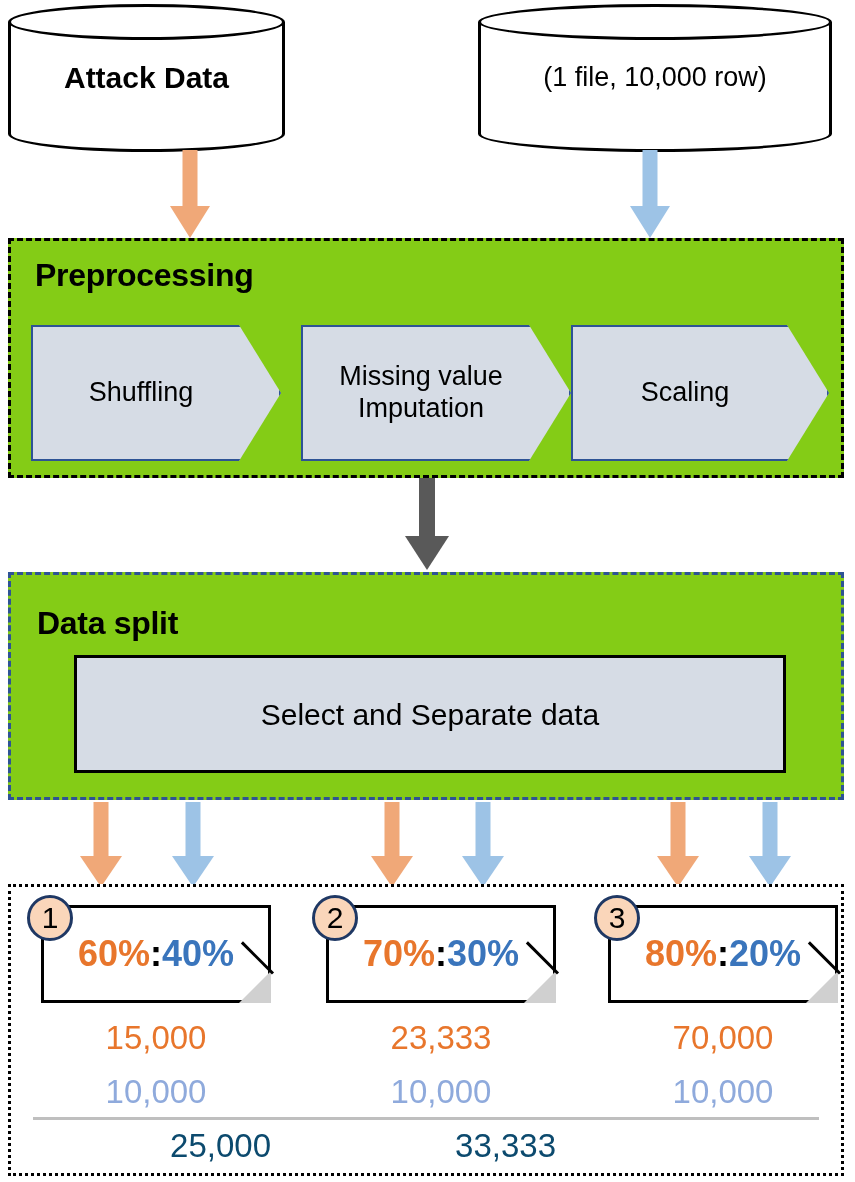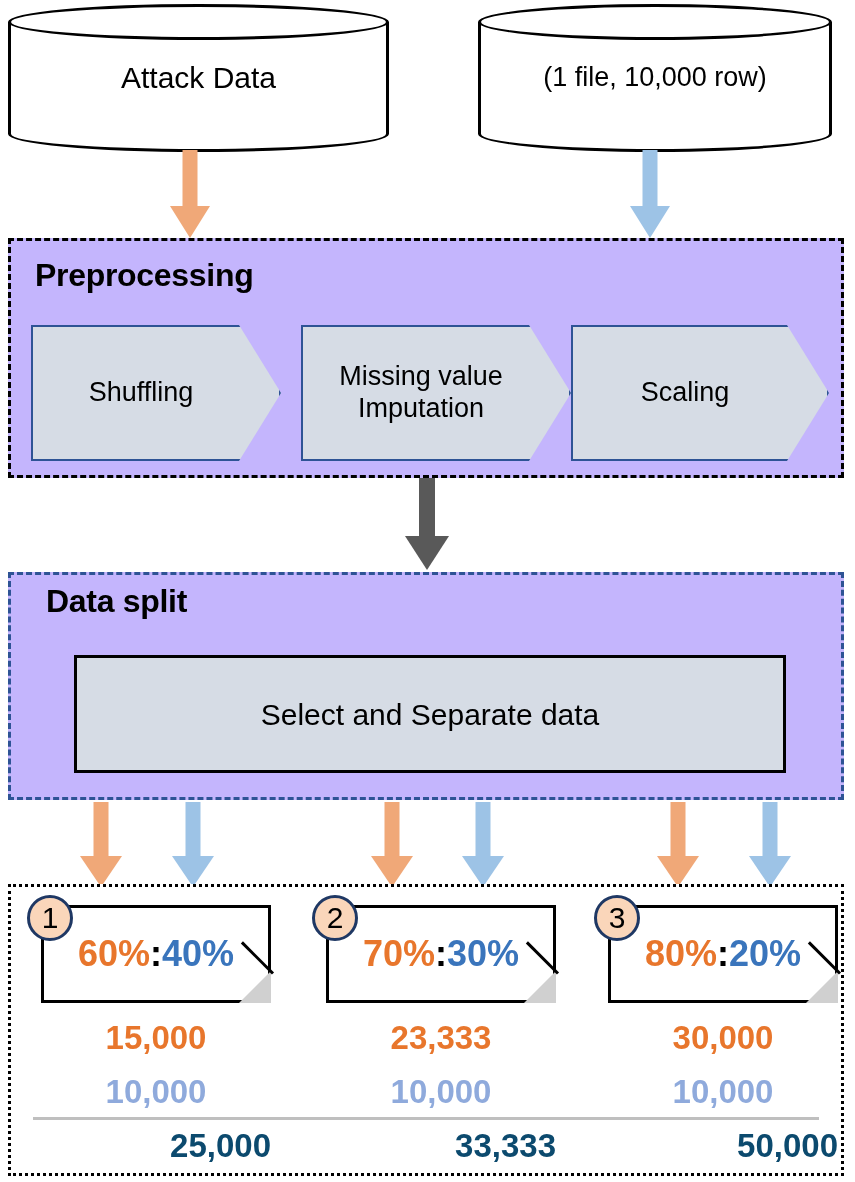--- a/index.html
+++ b/index.html
@@ -93,21 +93,21 @@
     border-left-style: solid;
     border-right-style: solid;
     border-top-style: solid;
     border-left-color: transparent;
     border-right-color: transparent;
   }
 
   
   .panel {
     position: absolute;
-    background: #c4b5fd;
+    background: #84cc16;
     box-sizing: border-box;
   }
   .panel-black { border: 3px dashed #000000; }
   .panel-blue  { border: 3px dashed #2E5395; }
   .panel-title {
     position: absolute;
     font-weight: bold;
     font-size: 32px;
     color: #000;
     letter-spacing: -0.3px;
@@ -217,38 +217,38 @@
     justify-content: center;
     font-size: 30px;
     color: #000;
     z-index: 4;
   }
 
   
   .num {
     position: absolute;
     text-align: center;
-    font-weight: bold;
+    font-weight: normal;
     font-size: 33px;
   }
   .num-attack { color: #E8762C; }
   .num-normal { color: #8FAADC; }
   .num-total  { color: #0c4a6e; text-align: right; }
   .rule {
     position: absolute;
     height: 3px;
     background: #BFBFBF;
   }
 </style>
 </head>
 <body>
 
 <div id="canvas">
 
-  <div class="cylinder" style="left:8px; top:4px; width:381px; height:148px;">
+  <div class="cylinder" style="left:8px; top:4px; width:277px; height:148px;font-weight:bold;">
     <div class="cyl-body"></div>
     <div class="cyl-bottom"></div>
     <div class="cyl-top"></div>
     <div class="cyl-label">
       <div class="cyl-title">Attack Data</div>
     </div>
   </div>
 
   <div class="cylinder" style="left:478px; top:4px; width:354px; height:148px;">
     <div class="cyl-body"></div>
@@ -287,21 +287,21 @@
       </span>
     </div>
   </div>
 
   <div class="arrow" style="left:405px; top:478px; width:44px; height:92px;">
     <div class="shaft" style="width:16px; height:58px; background:#595959;"></div>
     <div class="head" style="border-left-width:22px; border-right-width:22px; border-top-width:34px; border-top-color:#595959;"></div>
   </div>
 
   <div class="panel panel-blue" style="left:8px; top:572px; width:836px; height:228px;">
-    <div class="panel-title" style="left:26px; top:8px;margin-left:9px;">Data split</div>
+    <div class="panel-title" style="left:26px; top:30px;">Data split</div>
 
     <div class="sep-box" style="left:63px; top:80px; width:712px; height:118px;">
       <div>Select and Separate data</div>
     </div>
   </div>
 
   <div class="arrow" style="left:80px; top:802px; width:42px; height:85px;">
     <div class="shaft" style="width:15px; height:56px; background:#F0A878;"></div>
     <div class="head" style="border-left-width:21px; border-right-width:21px; border-top-width:31px; border-top-color:#F0A878;"></div>
   </div>
@@ -367,20 +367,19 @@
       <div class="note-fold"></div>
       <div class="note-fold-line"></div>
       <div class="note-text">
         <span class="pct-orange">80%</span>
           <span class="pct-colon">:</span>
           <span class="pct-blue">20%</span>
       </div>
     </div>
     <div class="step-circle" style="left:583px; top:8px;">3</div>
 
-    <div class="num num-attack" style="left:597px; top:132px; width:230px;">30,000</div>
+    <div class="num num-attack" style="left:597px; top:132px; width:230px;">70,000</div>
     <div class="num num-normal" style="left:597px; top:186px; width:230px;">10,000</div>
-    <div class="num num-total" style="left:597px; top:240px; width:230px;">50,000</div>
 
     <div class="rule" style="left:22px; top:230px; width:786px;"></div>
   </div>
 
 </div>
 
 </body></html>

